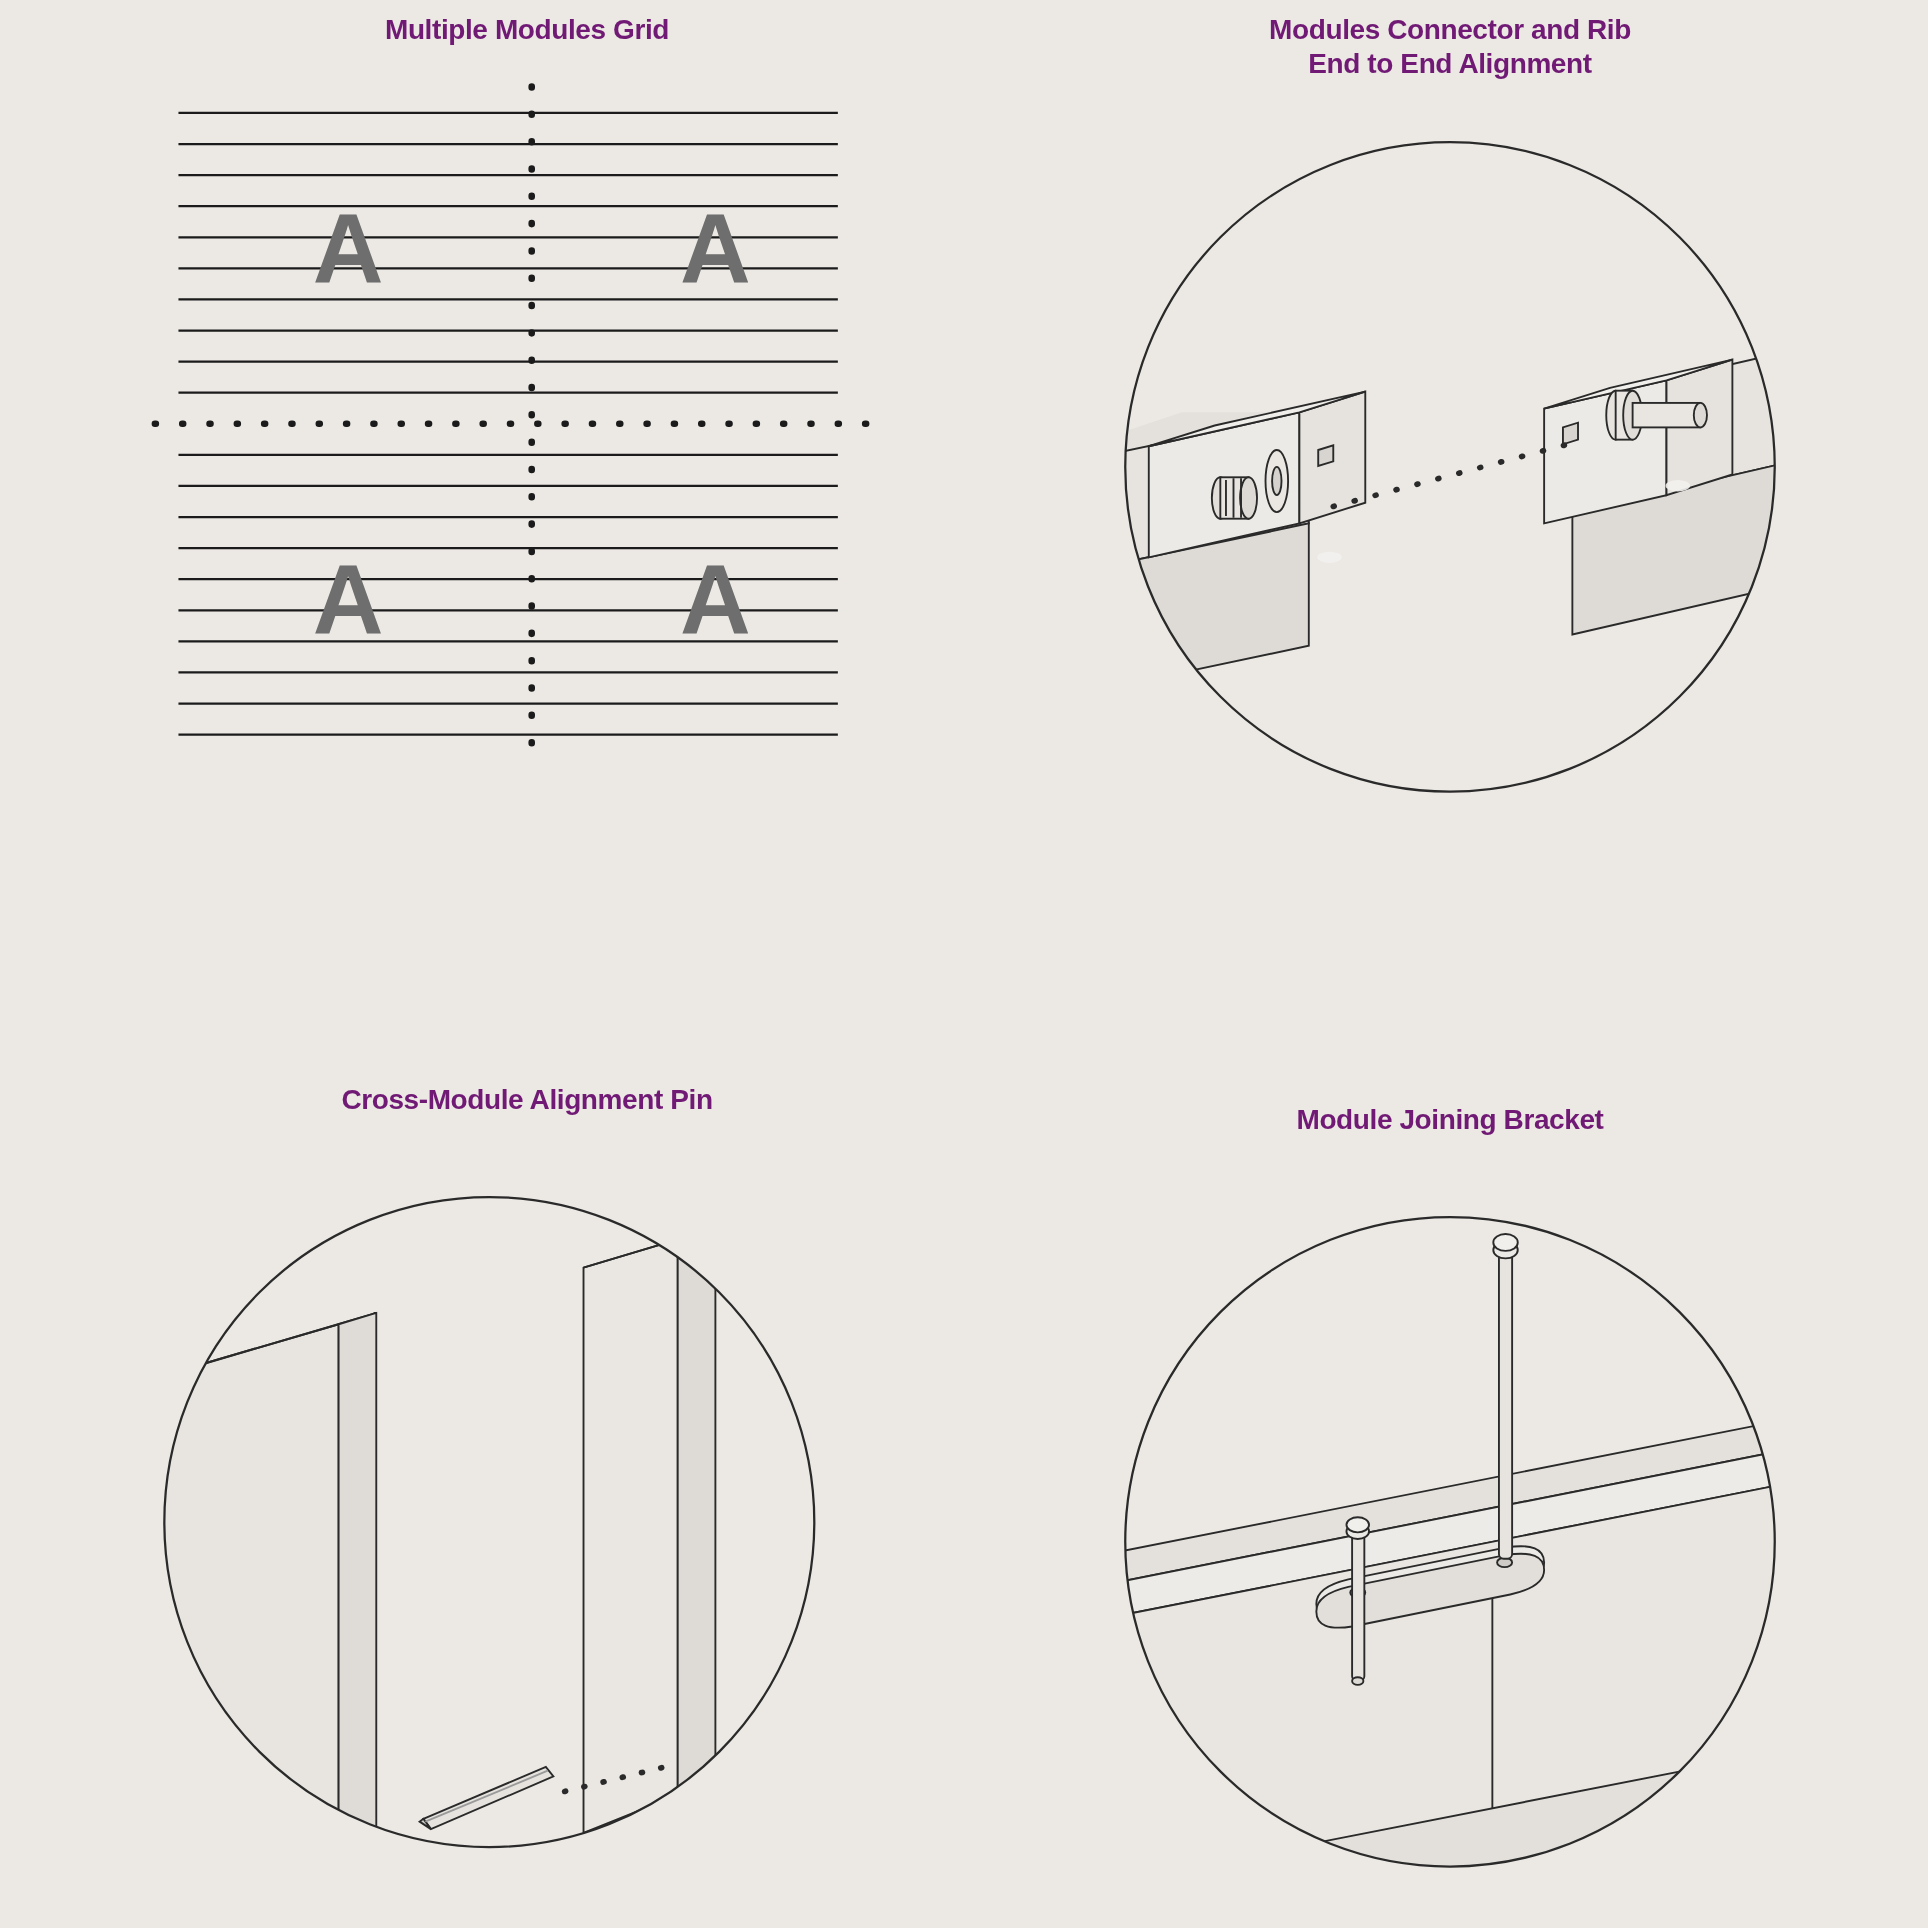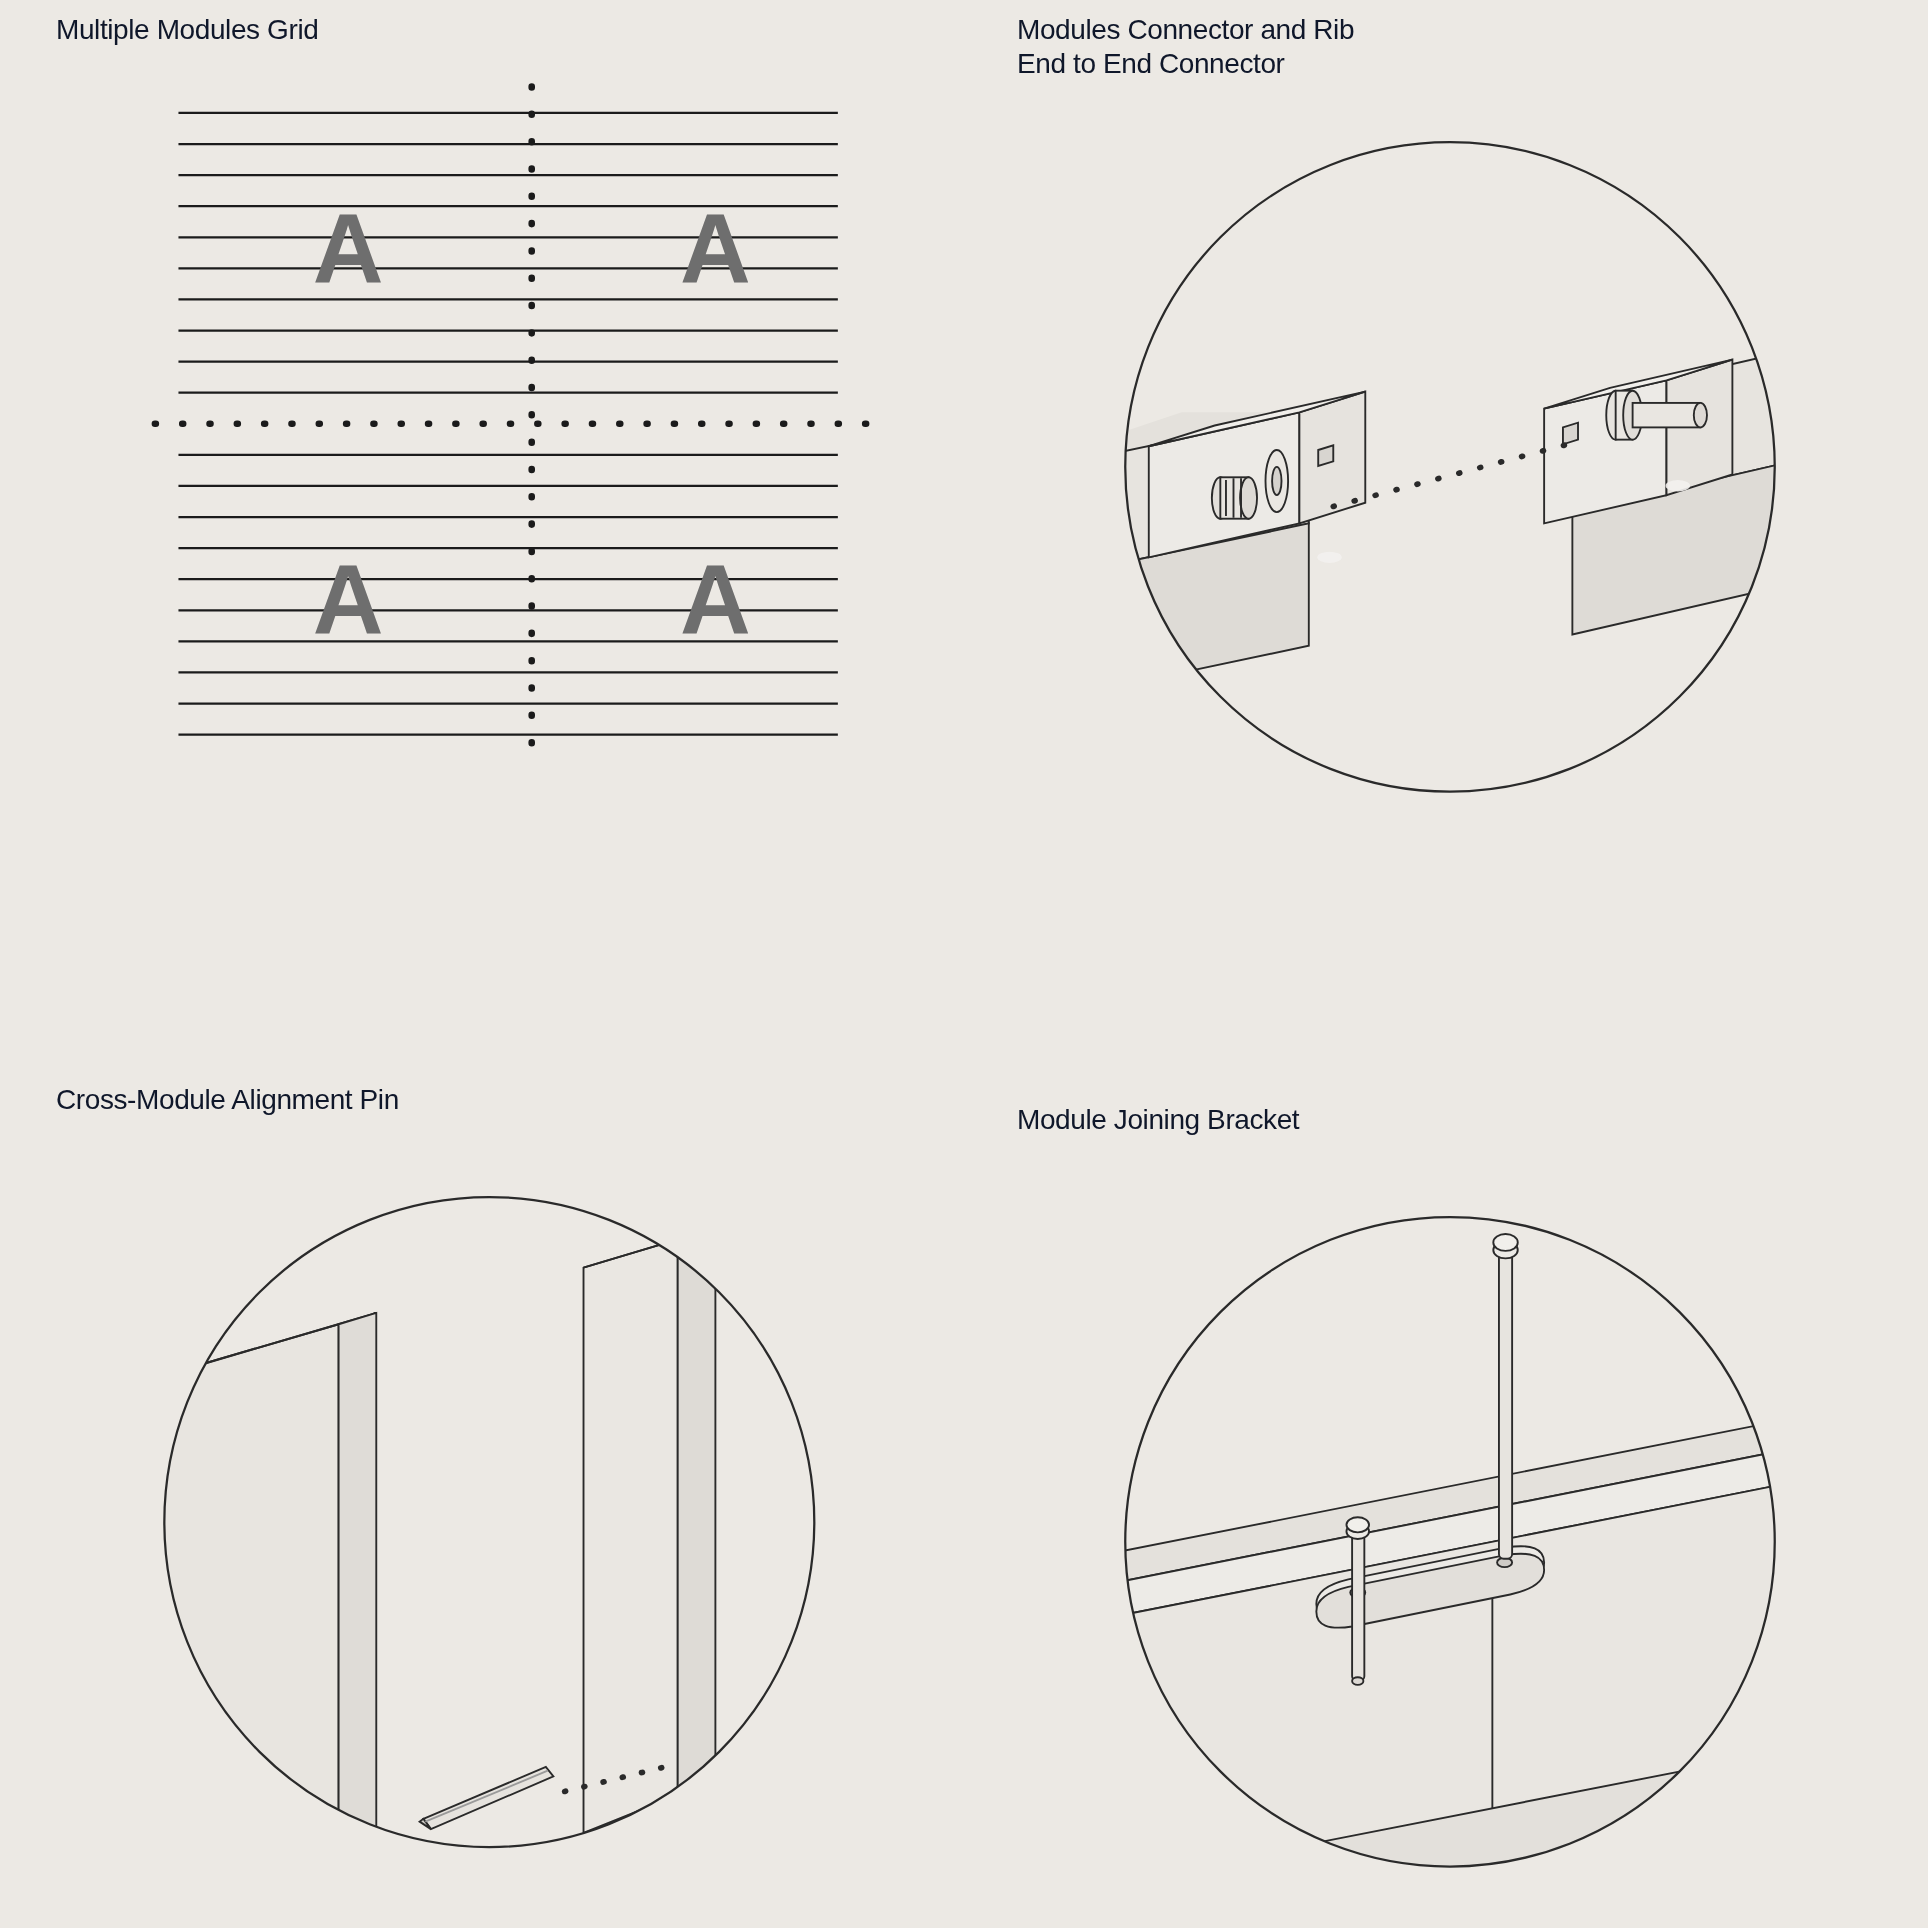--- a/index.html
+++ b/index.html
@@ -17,25 +17,26 @@
   }
   .page {
     position: absolute;
     inset: 0;
     background: #ece9e4;
   }
   .panel {
     position: absolute;
   }
   .panel-title {
-    font-weight: normal;
+    text-align: center;
+    font-weight: bold;
     font-size: 28px;
     letter-spacing: -0.4px;
     line-height: 1.22;
-    color: #0f172a;
+    color: #701a75;
   }
   
   #panel-grid        { left: 56px;   top: 13px;   width: 942px; }
   #panel-unistrut    { left: 1017px; top: 13px;   width: 866px; }
   #panel-pin         { left: 56px;   top: 1083px; width: 942px; }
   #panel-bracket     { left: 1017px; top: 1103px; width: 866px; }
 
   .panel-art {
     position: relative;
     width: 100%;
@@ -89,21 +90,21 @@
 
         <line x1="505" y1="42" x2="505" y2="758" stroke="#1b1b1b" stroke-width="7" stroke-linecap="round" stroke-dasharray="1 28"></line>
         <line x1="105" y1="400" x2="860" y2="400" stroke="#1b1b1b" stroke-width="7" stroke-linecap="round" stroke-dasharray="1 28"></line>
       </svg>
     </div>
   </div>
 
   <div class="panel" id="panel-unistrut">
     <div class="panel-title">
       <div>Modules Connector and Rib</div>
-      <div>End to End Connector</div>
+      <div>End to End Alignment</div>
     </div>
     <div class="panel-art">
       <svg viewBox="0 0 920 820" xmlns="http://www.w3.org/2000/svg">
         <defs>
           <clipPath id="clipCircle2">
             <circle cx="460" cy="410" r="345"></circle>
           </clipPath>
         </defs>
 
         <g clip-path="url(#clipCircle2)">

